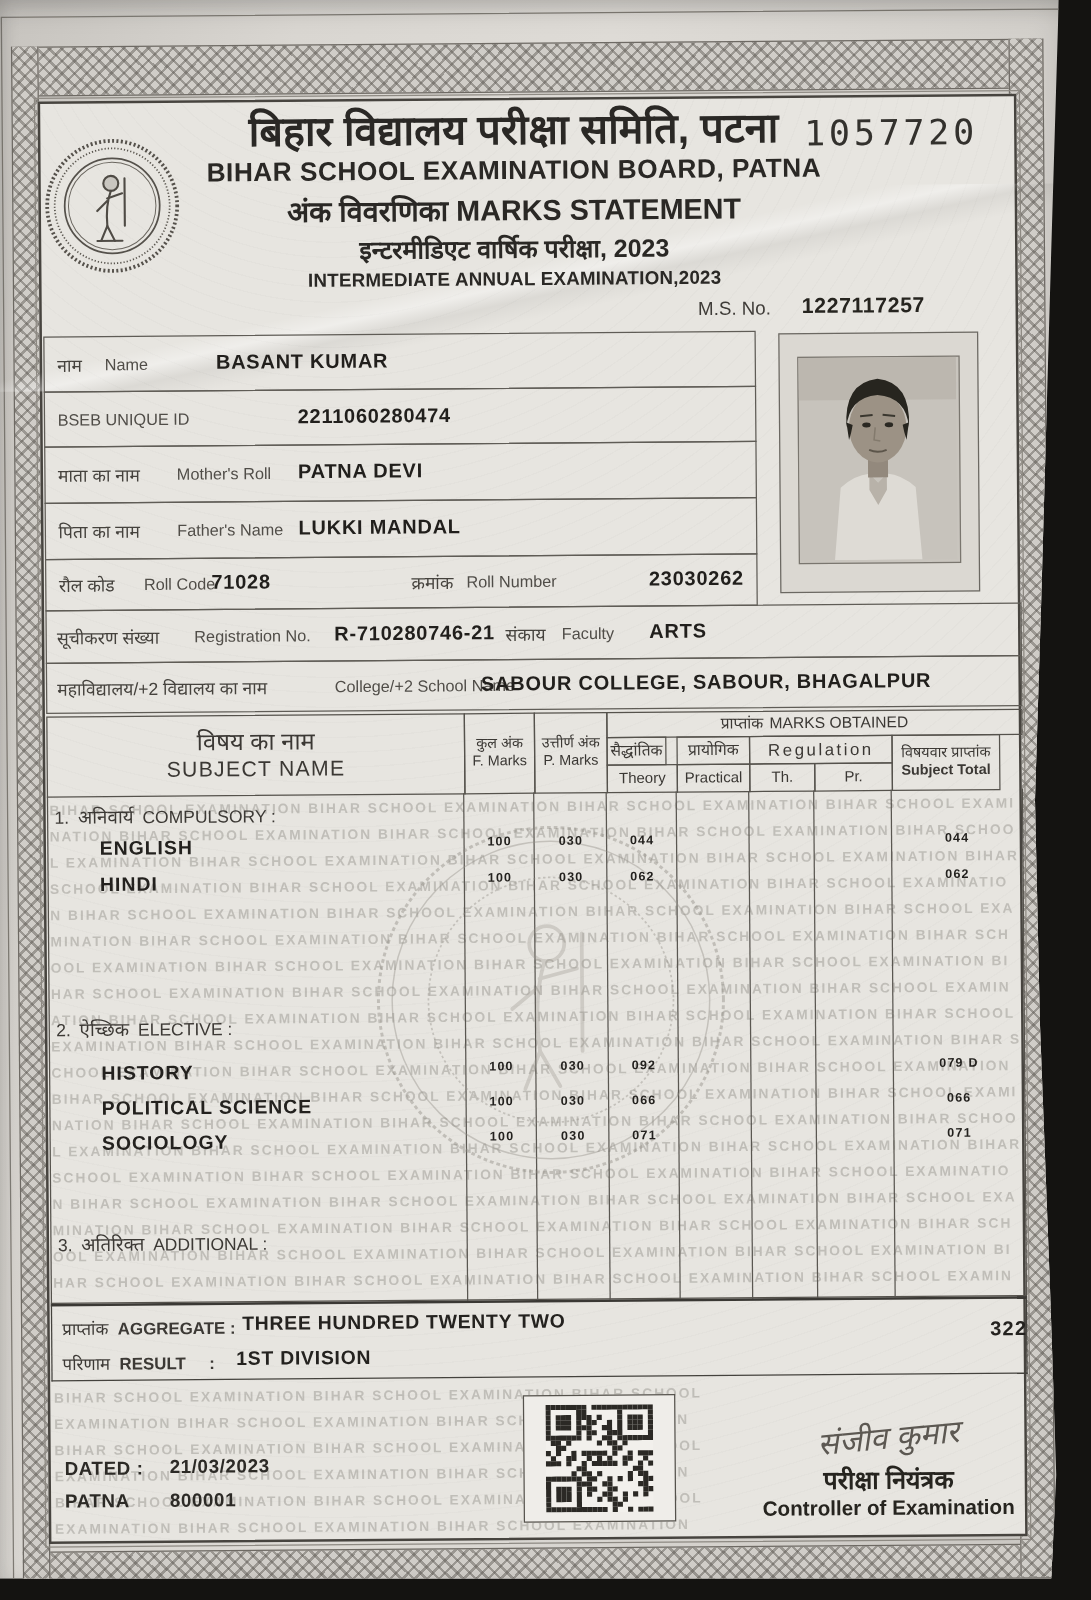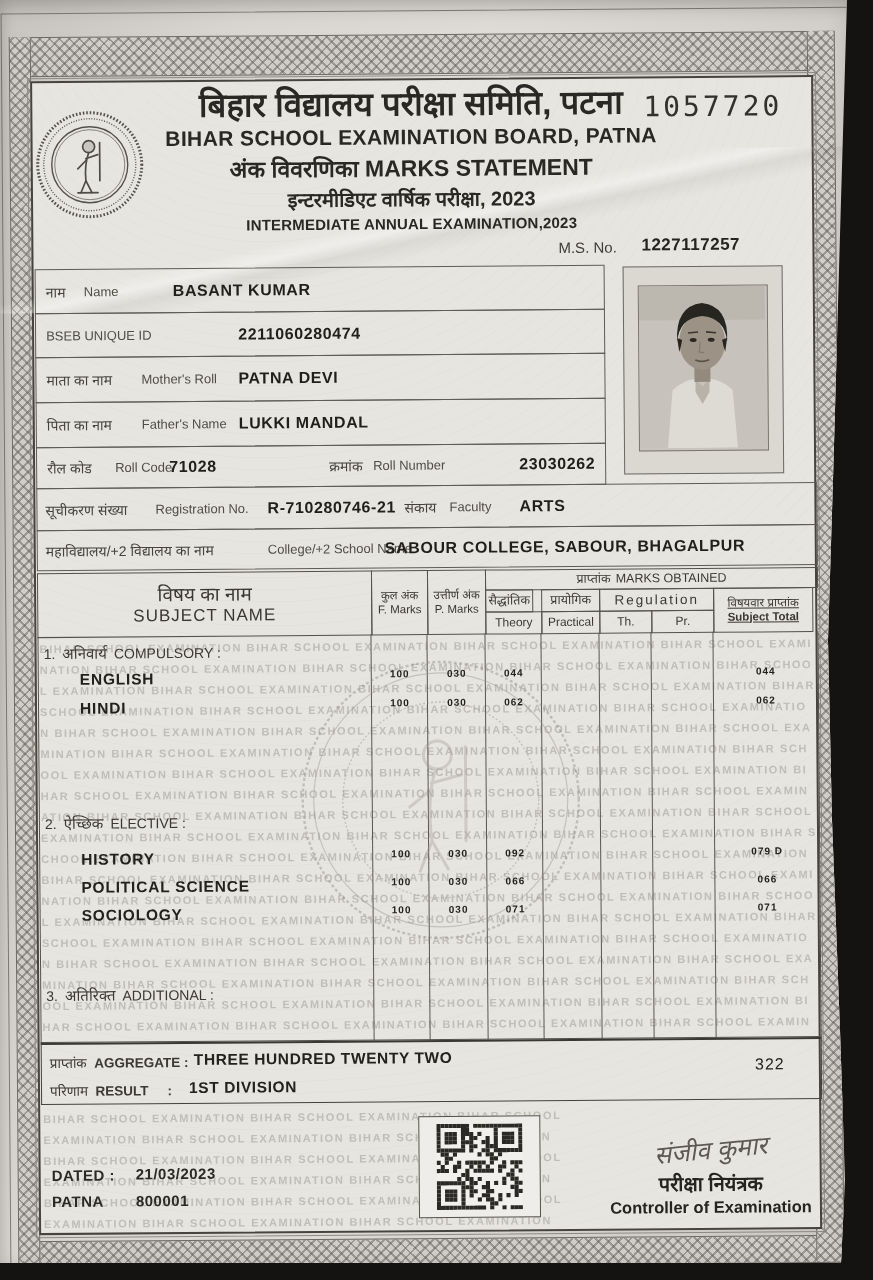--- a/index.html
+++ b/index.html
@@ -68,21 +68,21 @@
   .cf{left:334px;width:56px}.cp{left:390px;width:58px}.cth{left:448px;width:56px}.cprac{left:504px;width:58px}
   .crt{left:562px;width:52px}.crp{left:614px;width:62px}.ctot{left:676px;width:104px}
 
   
   .aggbox{position:absolute;left:38px;top:1040px;width:781px;height:62px;border:1px solid #44423d;
           border-top:2.5px solid #3a3834;box-sizing:border-box;}
   .aggbox .l1{position:absolute;left:8px;top:9px;font-size:13.5px;color:#3c3935;white-space:nowrap;}
   .aggbox .l2{position:absolute;left:8px;top:37px;font-size:13.5px;color:#3c3935;white-space:nowrap;}
   .aggbox .words{position:absolute;left:152px;top:7px;font-size:15.5px;font-weight:bold;letter-spacing:.6px;color:#24221f;}
   .aggbox .res{position:absolute;left:147px;top:35px;font-size:15.5px;font-weight:bold;letter-spacing:.6px;color:#24221f;}
-  .aggbox .agg322{position:absolute;left:676px;width:104px;text-align:center;top:16px;font-size:16px;font-weight:normal;letter-spacing:1px;color:#24221f;}
+  .aggbox .agg322{position:absolute;left:676px;width:104px;text-align:right;top:16px;font-size:16px;font-weight:bold;letter-spacing:1px;color:#24221f;}
 
   
   .wm{position:absolute;overflow:hidden;font-size:11px;line-height:21px;letter-spacing:1.6px;font-weight:bold;
       color:rgba(103,99,92,.30);word-break:break-all;pointer-events:none;}
 
   
   .ftl{position:absolute;font-size:15px;font-weight:bold;color:#2c2a26;letter-spacing:.5px;white-space:nowrap;}
   .qrbox{position:absolute;left:415px;top:1116px;width:122px;height:102px;background:#efede9;border:1px solid #55524c;
          display:flex;align-items:center;justify-content:center;box-sizing:border-box;}
   .signblock{position:absolute;left:598px;top:1134px;width:218px;text-align:center;}
@@ -211,21 +211,21 @@
      <span class="hi">प्राप्तांक</span>
      <span>MARKS OBTAINED</span>
    </div>
    <div class="hcell hi" style="left:486px;top:590px;width:48px;height:23px;font-size:12.5px;">सैद्धांतिक</div>
    <div class="hcell" style="left:486px;top:612px;width:57px;height:23px;font-size:12px;">Theory</div>
    <div class="hcell hi" style="left:542px;top:590px;width:59px;height:23px;font-size:12.5px;">प्रायोगिक</div>
    <div class="hcell" style="left:542px;top:612px;width:59px;height:23px;font-size:12px;">Practical</div>
    <div class="hcell" style="left:600px;top:590px;width:115px;height:23px;font-size:13.5px;letter-spacing:2px;">Regulation</div>
    <div class="hcell" style="left:600px;top:612px;width:53px;height:23px;font-size:12px;">Th.</div>
    <div class="hcell" style="left:652px;top:612px;width:63px;height:23px;font-size:12px;">Pr.</div>
-   <div class="hcell" style="left:714px;top:590px;width:100px;height:45px;font-size:11.5px;text-decoration:underline;">
+   <div class="hcell" style="left:714px;top:590px;width:87px;height:45px;font-size:11.5px;">
      <span class="hi">विषयवार प्राप्तांक</span>
      <span style="font-weight:bold;">Subject Total</span>
    </div>
 
    <div class="tbl-body"></div>
    <div class="wm" style="left:40px;top:636px;width:776px;height:402px;">BIHAR SCHOOL EXAMINATION BIHAR SCHOOL EXAMINATION BIHAR SCHOOL EXAMINATION BIHAR SCHOOL EXAMINATION BIHAR SCHOOL EXAMINATION BIHAR SCHOOL EXAMINATION BIHAR SCHOOL EXAMINATION BIHAR SCHOOL EXAMINATION BIHAR SCHOOL EXAMINATION BIHAR SCHOOL EXAMINATION BIHAR SCHOOL EXAMINATION BIHAR SCHOOL EXAMINATION BIHAR SCHOOL EXAMINATION BIHAR SCHOOL EXAMINATION BIHAR SCHOOL EXAMINATION BIHAR SCHOOL EXAMINATION BIHAR SCHOOL EXAMINATION BIHAR SCHOOL EXAMINATION BIHAR SCHOOL EXAMINATION BIHAR SCHOOL EXAMINATION BIHAR SCHOOL EXAMINATION BIHAR SCHOOL EXAMINATION BIHAR SCHOOL EXAMINATION BIHAR SCHOOL EXAMINATION BIHAR SCHOOL EXAMINATION BIHAR SCHOOL EXAMINATION BIHAR SCHOOL EXAMINATION BIHAR SCHOOL EXAMINATION BIHAR SCHOOL EXAMINATION BIHAR SCHOOL EXAMINATION BIHAR SCHOOL EXAMINATION BIHAR SCHOOL EXAMINATION BIHAR SCHOOL EXAMINATION BIHAR SCHOOL EXAMINATION BIHAR SCHOOL EXAMINATION BIHAR SCHOOL EXAMINATION BIHAR SCHOOL EXAMINATION BIHAR SCHOOL EXAMINATION BIHAR SCHOOL EXAMINATION BIHAR SCHOOL EXAMINATION BIHAR SCHOOL EXAMINATION BIHAR SCHOOL EXAMINATION BIHAR SCHOOL EXAMINATION BIHAR SCHOOL EXAMINATION BIHAR SCHOOL EXAMINATION BIHAR SCHOOL EXAMINATION BIHAR SCHOOL EXAMINATION BIHAR SCHOOL EXAMINATION BIHAR SCHOOL EXAMINATION BIHAR SCHOOL EXAMINATION BIHAR SCHOOL EXAMINATION BIHAR SCHOOL EXAMINATION BIHAR SCHOOL EXAMINATION BIHAR SCHOOL EXAMINATION BIHAR SCHOOL EXAMINATION BIHAR SCHOOL EXAMINATION BIHAR SCHOOL EXAMINATION BIHAR SCHOOL EXAMINATION BIHAR SCHOOL EXAMINATION BIHAR SCHOOL EXAMINATION BIHAR SCHOOL EXAMINATION BIHAR SCHOOL EXAMINATION BIHAR SCHOOL EXAMINATION BIHAR SCHOOL EXAMINATION BIHAR SCHOOL EXAMINATION BIHAR SCHOOL EXAMINATION BIHAR SCHOOL EXAMINATION BIHAR SCHOOL EXAMINATION BIHAR SCHOOL EXAMINATION BIHAR SCHOOL EXAMINATION BIHAR SCHOOL EXAMINATION BIHAR SCHOOL EXAMINATION BIHAR SCHOOL EXAMINATION BIHAR SCHOOL EXAMINATION BIHAR SCHOOL EXAMINATION BIHAR SCHOOL EXAMINATION BIHAR SCHOOL EXAMINATION BIHAR SCHOOL EXAMINATION BIHAR SCHOOL EXAMINATION BIHAR SCHOOL EXAMINATION BIHAR SCHOOL EXAMINATION BIHAR SCHOOL EXAMINATION BIHAR SCHOOL EXAMINATION BIHAR SCHOOL EXAMINATION BIHAR SCHOOL EXAMINATION BIHAR SCHOOL EXAMINATION BIHAR SCHOOL EXAMINATION BIHAR SCHOOL EXAMINATION BIHAR SCHOOL EXAMINATION BIHAR SCHOOL EXAMINATION BIHAR SCHOOL EXAMINATION BIHAR SCHOOL EXAMINATION BIHAR SCHOOL EXAMINATION BIHAR SCHOOL EXAMINATION BIHAR SCHOOL EXAMINATION BIHAR SCHOOL EXAMINATION BIHAR SCHOOL EXAMINATION BIHAR SCHOOL EXAMINATION BIHAR SCHOOL EXAMINATION BIHAR SCHOOL EXAMINATION BIHAR SCHOOL EXAMINATION BIHAR SCHOOL EXAMINATION BIHAR SCHOOL EXAMINATION BIHAR SCHOOL EXAMINATION BIHAR SCHOOL EXAMINATION BIHAR SCHOOL EXAMINATION BIHAR SCHOOL EXAMINATION BIHAR SCHOOL EXAMINATION BIHAR SCHOOL EXAMINATION BIHAR SCHOOL EXAMINATION BIHAR SCHOOL EXAMINATION BIHAR SCHOOL EXAMINATION BIHAR SCHOOL EXAMINATION BIHAR SCHOOL EXAMINATION BIHAR SCHOOL EXAMINATION BIHAR SCHOOL EXAMINATION BIHAR SCHOOL EXAMINATION BIHAR SCHOOL EXAMINATION BIHAR SCHOOL EXAMINATION BIHAR SCHOOL EXAMINATION </div>
    <div class="vline" style="left:371px"></div>
    <div class="vline" style="left:427px"></div>
    <div class="vline" style="left:485px"></div>
    <div class="vline" style="left:541px"></div>

